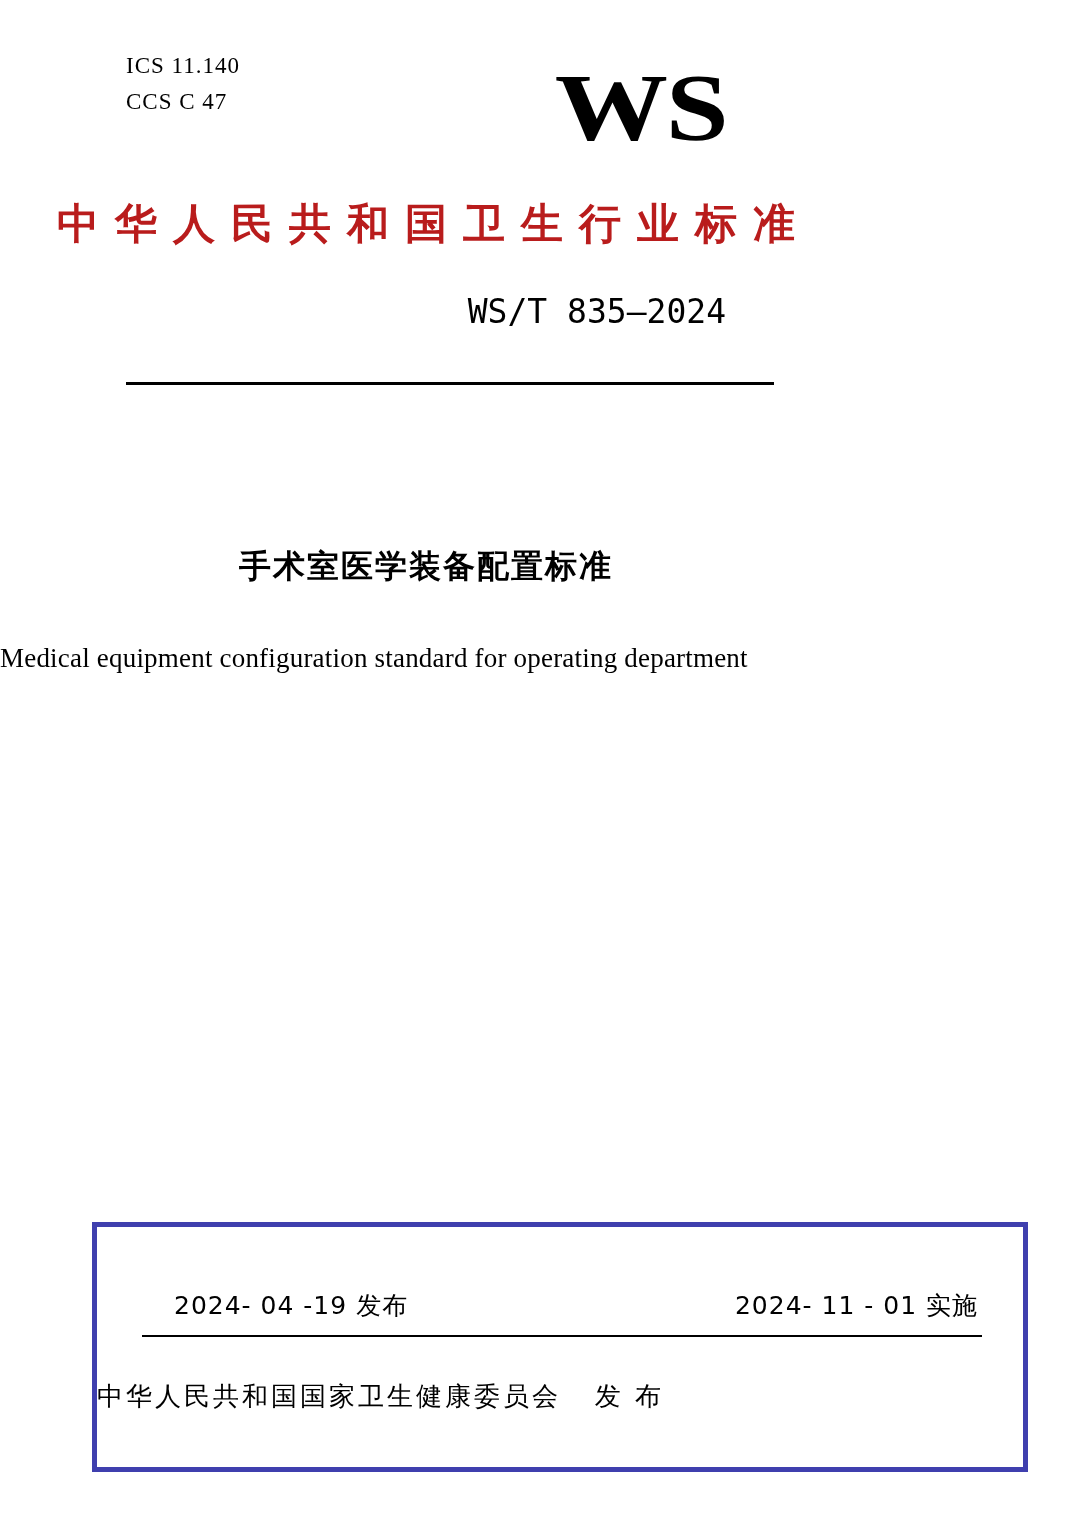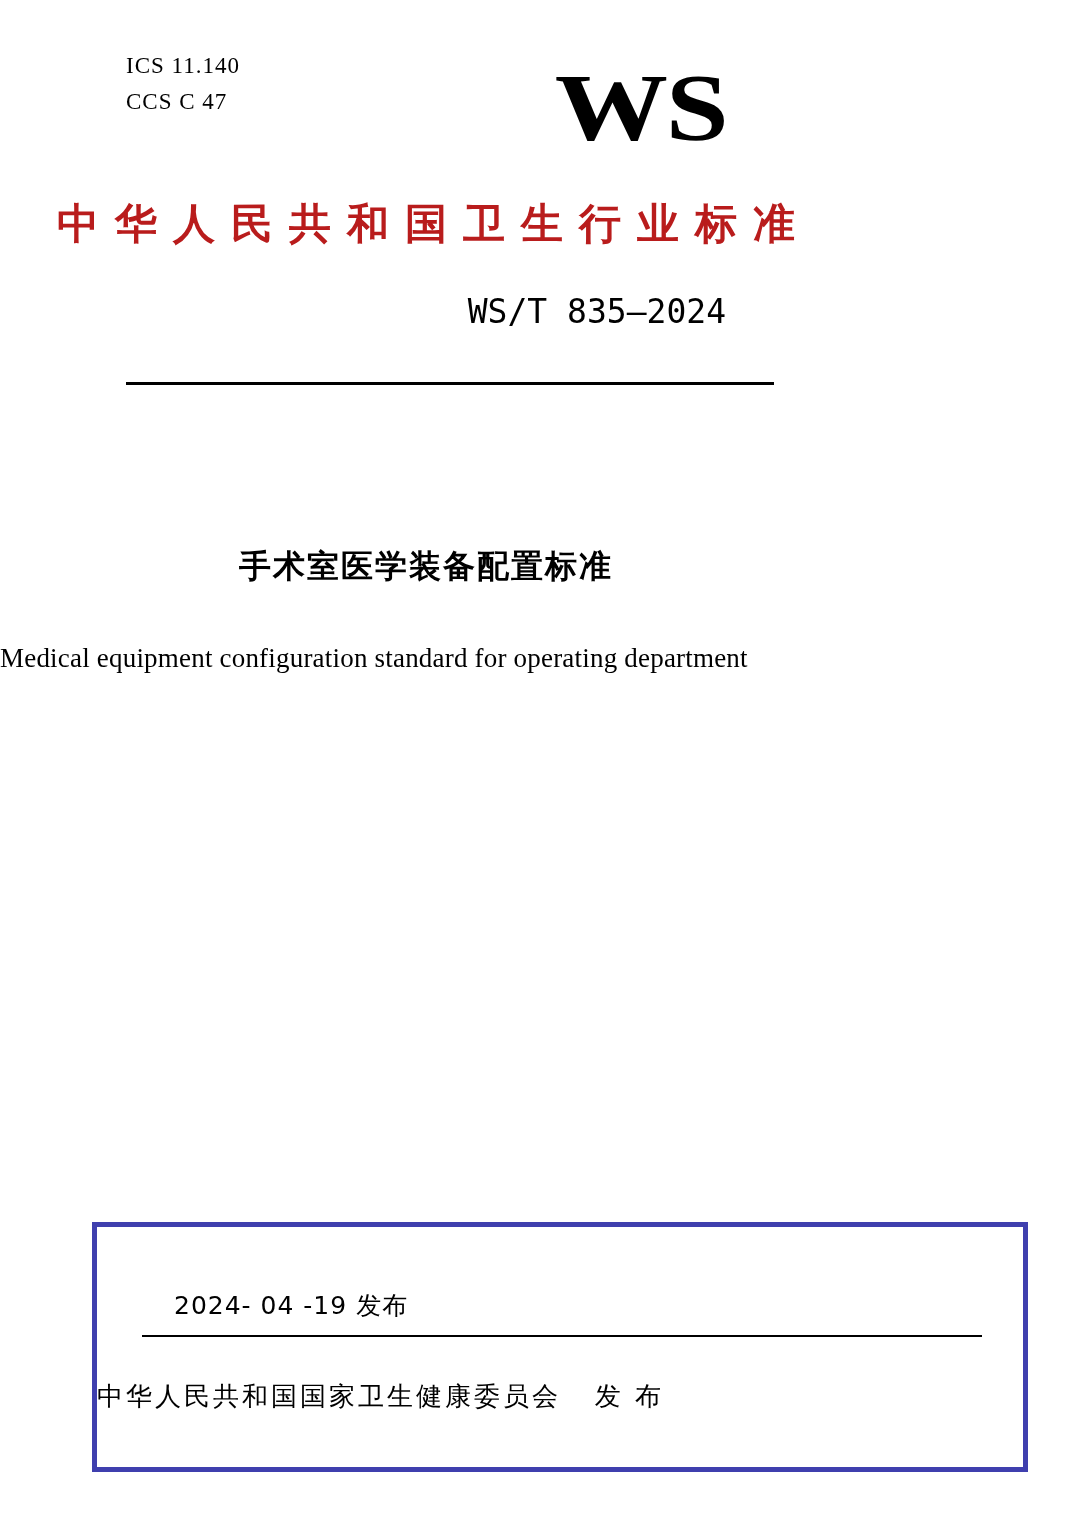--- a/index.html
+++ b/index.html
@@ -181,18 +181,19 @@
   <div class="std-number">WS/T 835—2024</div>
 
   <div class="rule"></div>
 
   <div class="title-cn">手术室医学装备配置标准</div>
   <div class="title-en">Medical equipment configuration standard for operating department</div>
 
   <div class="bottom-box" style="border-color: rgb(63, 63, 174);">
     <div class="dates-row">
       <div class="date-publish">2024- 04 -19 发布</div>
+      <div class="date-implement">2024- 11 - 01 实施</div>
     </div>
     <div class="dates-underline"></div>
     <div class="issuer">中华人民共和国国家卫生健康委员会   发 布</div>
   </div>
 
 </div>
 
 </body></html>

